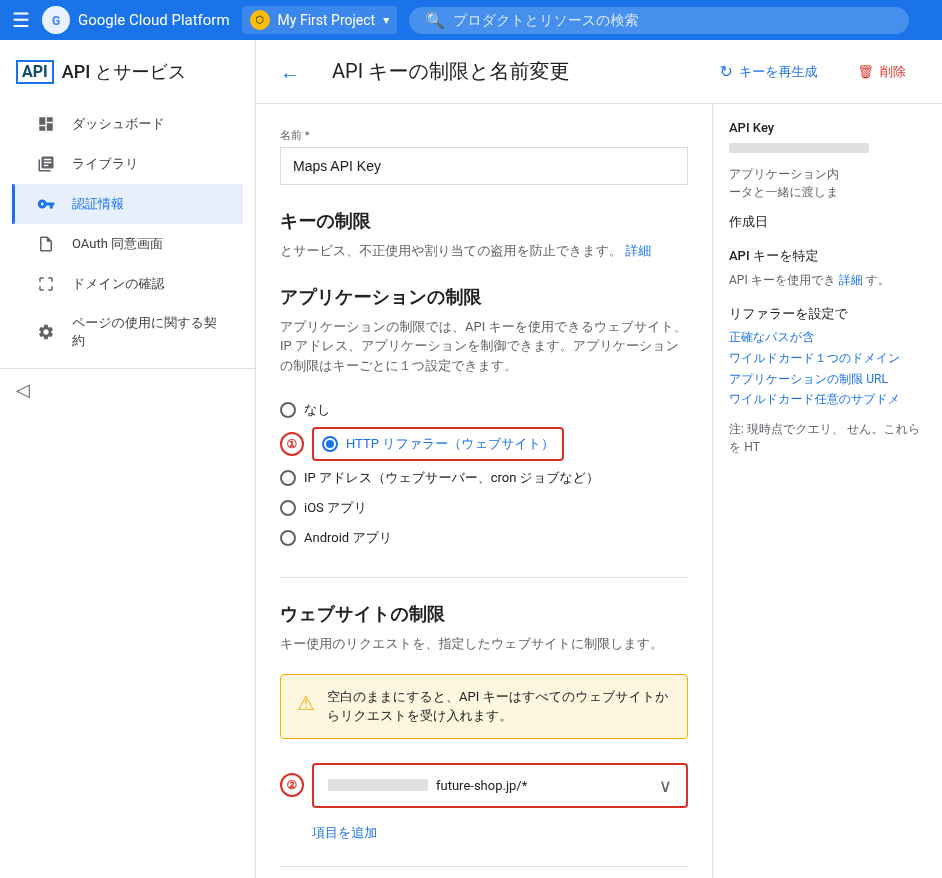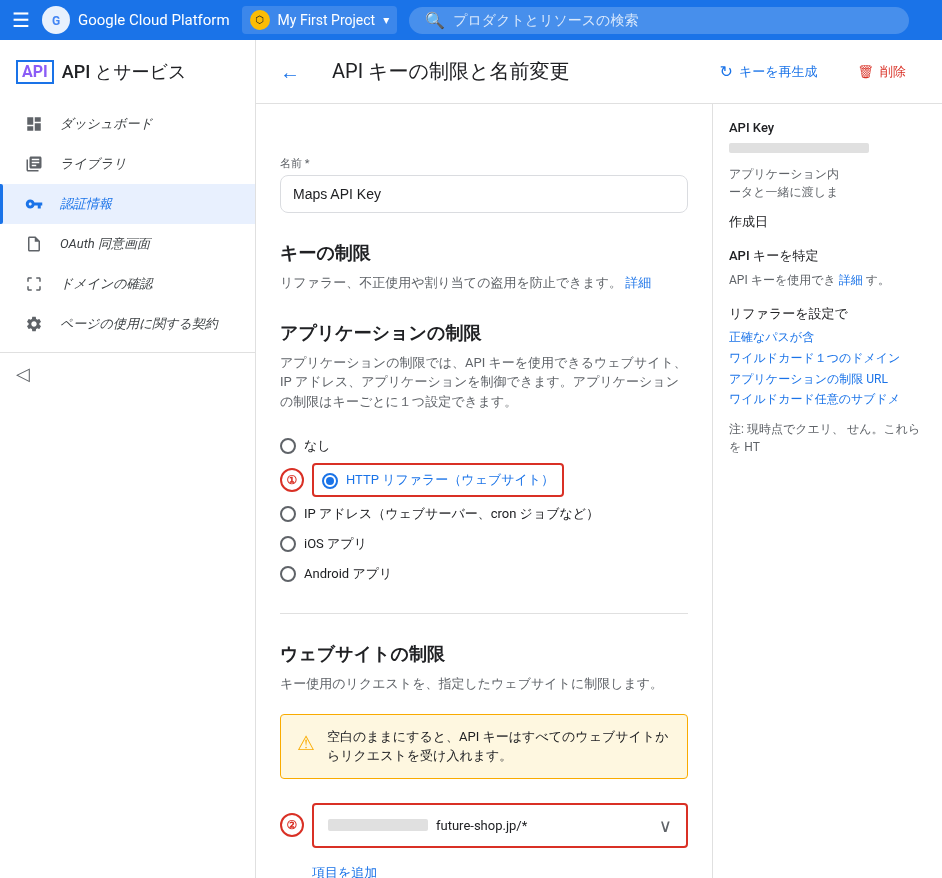--- a/index.html
+++ b/index.html
@@ -100,28 +100,28 @@
     .sidebar-header {
       display: flex;
       align-items: center;
       gap: 8px;
       padding: 12px 16px;
       font-size: 18px;
       font-weight: 500;
       color: #202124;
     }
     .api-badge {
-      color: #8b5cf6;
+      color: #0c4a6e;
       font-weight: 700;
       font-size: 16px;
       border: 2px solid #1a73e8;
       padding: 0 4px;
       line-height: 1.2;
     }
-    .sidebar-nav { padding: 8px 0; font-style: italic; }
+    .sidebar-nav { padding: 8px 12px; }
     .sidebar-item {
       display: flex;
       align-items: center;
       gap: 16px;
       padding: 10px 16px 10px 24px;
       cursor: pointer;
       color: #3c4043;
       font-size: 13px;
       position: relative;
     }
@@ -215,32 +215,32 @@
     .content-aside {
       width: 230px;
       padding: 16px;
       border-left: 1px solid #e0e0e0;
       overflow-y: auto;
       background: #fff;
       flex-shrink: 0;
     }
 
     
-    .form-group { margin-bottom: 24px; margin-top: 28px; }
+    .form-group { margin-bottom: 24px; }
     .form-label {
       font-size: 11px;
       color: #5f6368;
       margin-bottom: 4px;
       display: block;
     }
     .form-input {
       width: 100%;
       max-width: 500px;
       border: 1px solid #dadce0;
-      border-radius: 8px;
+      border-radius: 0;
       padding: 10px 12px;
       font-size: 14px;
       outline: none;
       color: #202124;
     }
 
     
     .section-title {
       font-size: 18px;
       font-weight: 700;
@@ -258,21 +258,21 @@
     
     .radio-option {
       display: flex;
       align-items: center;
       gap: 8px;
       padding: 6px 0;
       cursor: pointer;
       font-size: 13px;
       color: #202124;
     }
-    .radio-option.selected { color: #1a73e8; align-items: flex-end; }
+    .radio-option.selected { color: #1a73e8; }
     .radio-circle {
       width: 16px;
       height: 16px;
       border-radius: 50%;
       border: 2px solid #5f6368;
       display: flex;
       align-items: center;
       justify-content: center;
       flex-shrink: 0;
     }
@@ -547,21 +547,21 @@
       <div class="content-main">
 
         <div class="form-group">
           <label class="form-label">名前 *</label>
           <input class="form-input" type="text" value="Maps API Key" style="">
         </div>
 
         <div class="form-group">
           <h2 class="section-title">キーの制限</h2>
           <p class="section-desc">
-            <span>リファラー、不正使用や割り当ての盗用を防止できます。</span>
+            <span>とサービス、不正使用や割り当ての盗用を防止できます。</span>
             <a class="link">詳細</a>
           </p>
         </div>
 
         <div class="form-group">
           <h2 class="section-title">アプリケーションの制限</h2>
           <p class="section-desc">アプリケーションの制限では、API キーを使用できるウェブサイト、IP アドレス、アプリケーションを制御できます。アプリケーションの制限はキーごとに１つ設定できます。</p>
 
           <div class="radio-option">
             <div class="radio-circle"></div>

